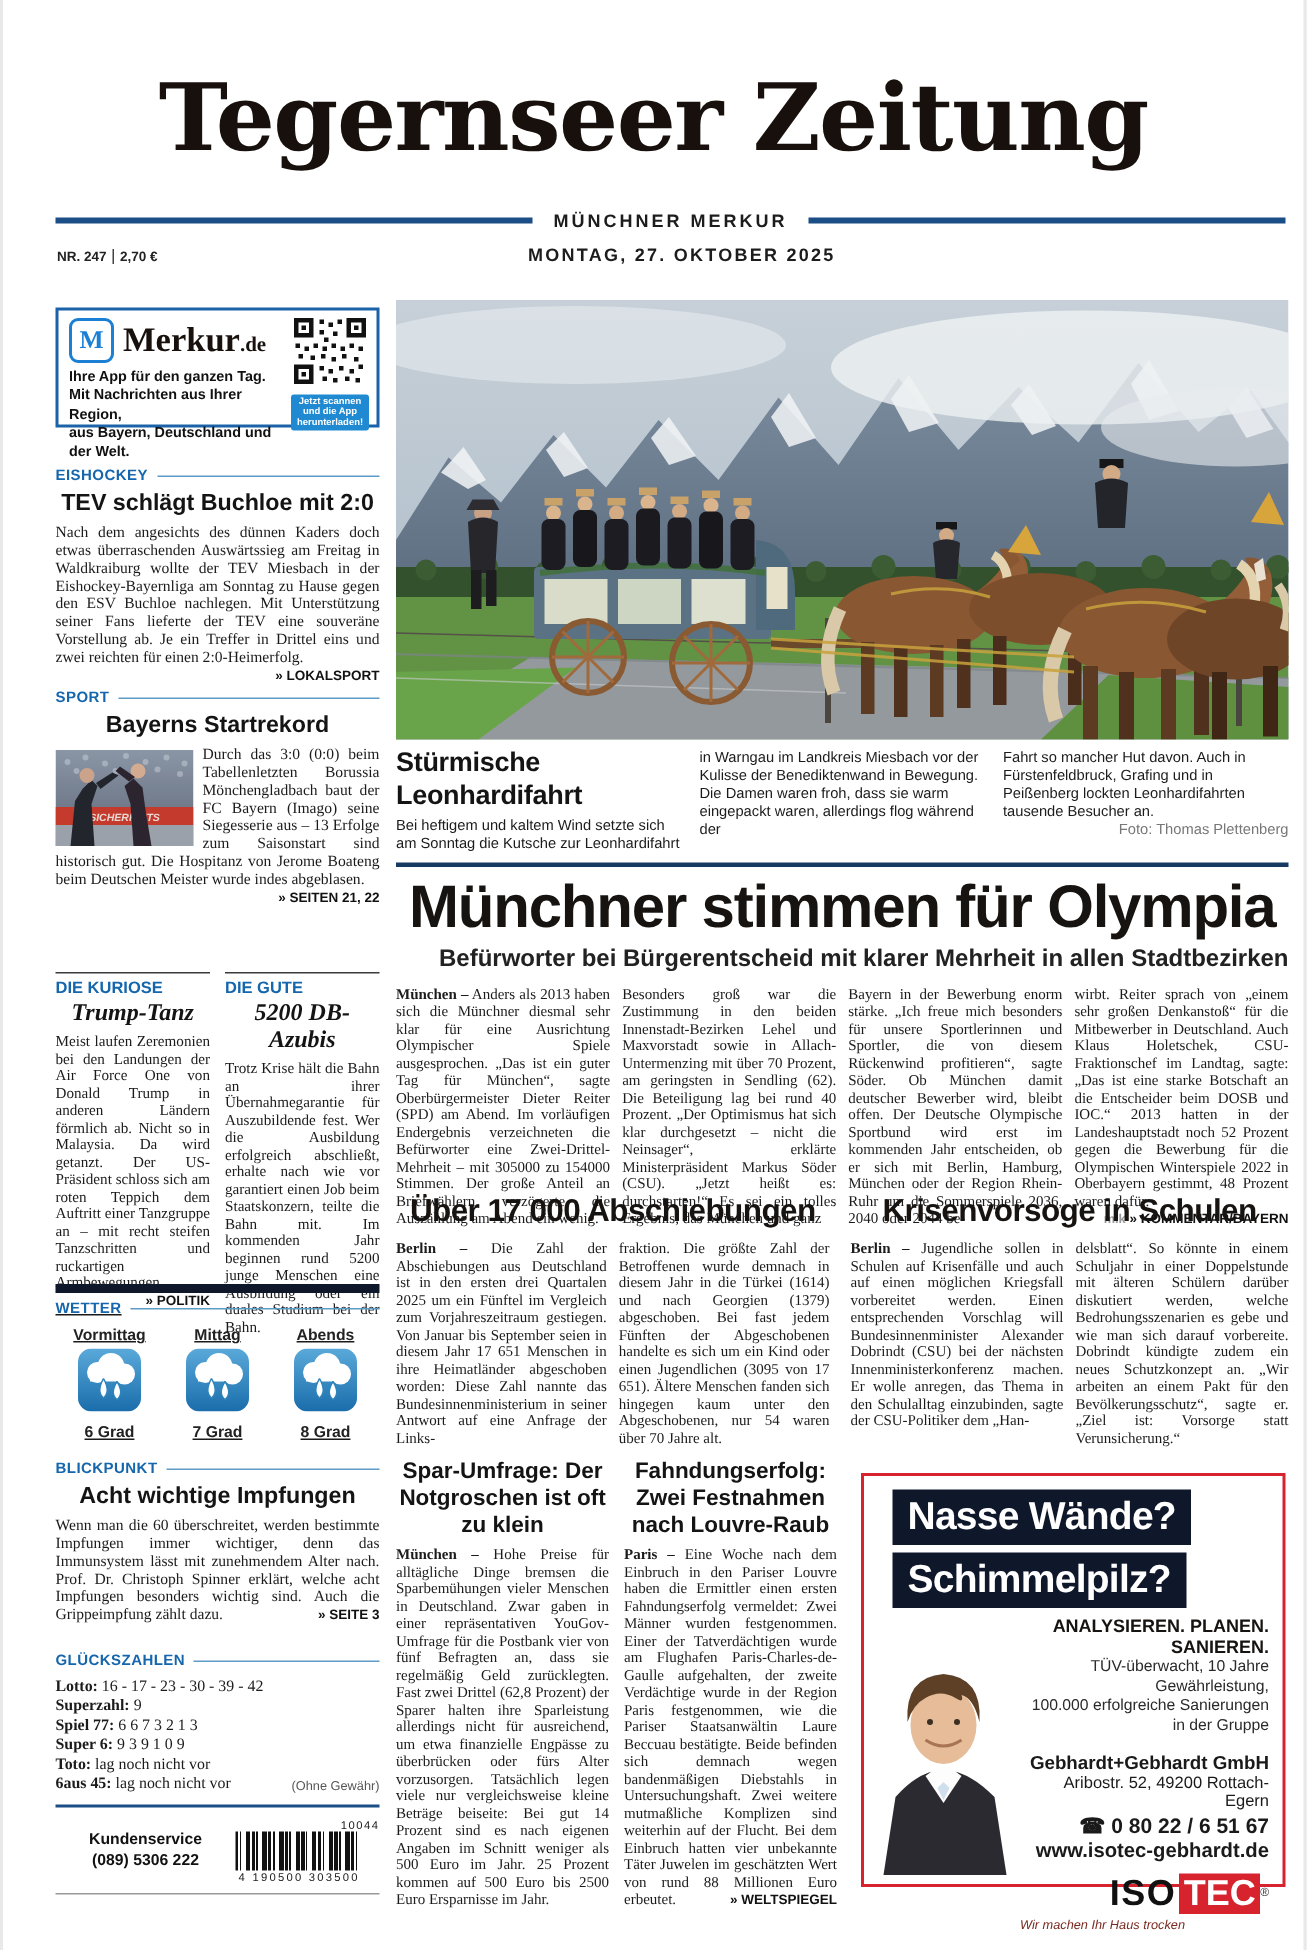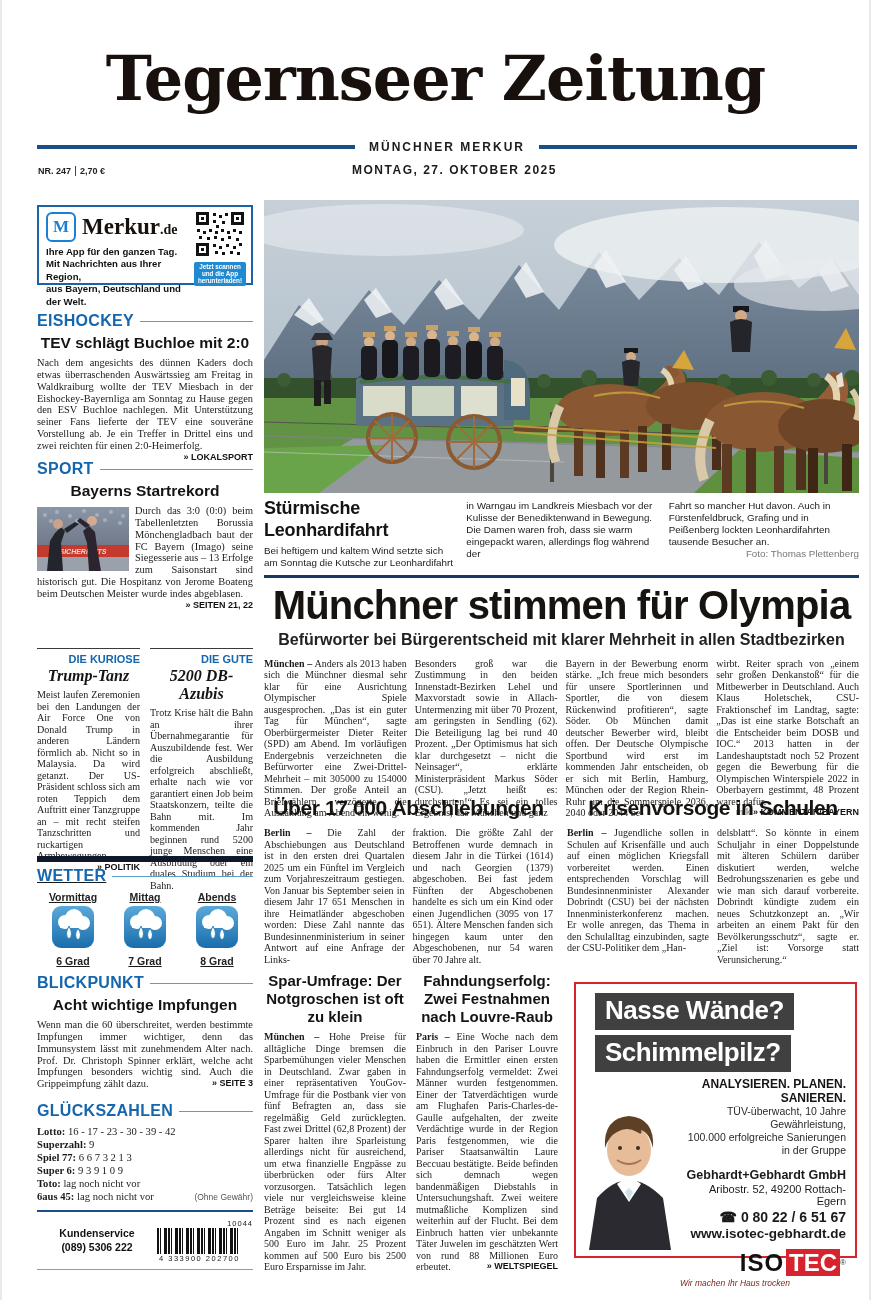--- a/index.html
+++ b/index.html
@@ -15,21 +15,21 @@
   #issue-date{position:absolute;left:0;top:163px;width:100%;text-align:center;
     font-weight:bold;font-size:12px;letter-spacing:1.5px;color:#1c1c1c;padding-left:19px;}
   #issue-no{position:absolute;left:36px;top:166px;font-size:9px;font-weight:bold;color:#222;}
   #issue-no .sep{display:inline-block;width:1px;height:10px;background:#444;margin:0 4px;vertical-align:-2px;}
   
   #sidebar{position:absolute;left:35px;top:202px;width:216px;}
   #maincol{position:absolute;left:262px;top:200px;width:595px;}
   .abs{position:absolute;}
   
   .sec-head{display:flex;align-items:center;gap:6px;margin-bottom:4px;}
-  .sec-head span{font-weight:bold;font-size:16px;color:#1566ac;letter-spacing:.3px;}
+  .sec-head span{font-weight:bold;font-size:10px;color:#1566ac;letter-spacing:.3px;}
   .sec-head i{flex:1;height:1px;background:#5e9cc8;}
   .side-title{font-weight:bold;font-size:15.5px;text-align:center;color:#141414;margin:3px 0 5px;}
   .body-text{font-family:"Liberation Serif",serif;font-size:10.4px;line-height:1.14;
     text-align:justify;color:#1b1b1b;}
   .jump{float:right;font-family:"Liberation Sans",sans-serif;font-weight:bold;font-size:9px;color:#111;}
   .dateline{font-weight:bold;}
   .hr-thin{border:0;border-top:1px solid #3a3a3a;margin:0;}
   
   #merkur-ad{position:relative;border:2px solid #1b62a8;height:80px;padding:5px 7px;box-sizing:border-box;}
   .mk-row{display:flex;align-items:center;gap:6px;}
@@ -40,21 +40,21 @@
   .mk-name small{font-size:14px;}
   .mk-lines{font-weight:bold;font-size:9.6px;line-height:1.3;margin-top:4px;color:#111;}
   #qr-wrap{position:absolute;right:5px;top:4px;width:52px;text-align:center;}
   #qr-badge{margin-top:1px;background:#1f8ad2;color:#fff;font-weight:bold;font-size:6.3px;line-height:1.15;
     padding:1px 1px;border-radius:2px;}
   
   #sport-photo{float:left;width:92px;height:64px;margin:2px 6px 2px 0;}
   
   .two-col{display:flex;gap:10px;margin-top:0;}
   .half{flex:1;border-top:1px solid #3a3a3a;padding-top:4px;}
-  .mini-head{text-align:right;font-weight:bold;font-size:11px;color:#1566ac;margin-bottom:2px;}
+  .mini-head{text-align:left;font-weight:bold;font-size:11px;color:#1566ac;margin-bottom:2px;}
   .mini-title{text-align:center;font-family:"Liberation Serif",serif;font-style:italic;
     font-weight:bold;font-size:16px;margin-bottom:4px;color:#141414;}
   .half .body-text{font-size:10.1px;}
   
   .wx-row{display:flex;justify-content:space-between;padding:2px 6px 0;}
   .wx{width:60px;text-align:center;}
   .wx .lbl,.wx .tmp{font-weight:bold;font-size:10.5px;color:#222;}
   .wx svg{margin:3px 0;}
   
   .lotto-row{font-family:"Liberation Serif",serif;font-size:10.6px;line-height:1.22;color:#1b1b1b;}
@@ -68,34 +68,34 @@
   #barcode .num-top{position:absolute;right:0;top:0;font-size:7.5px;letter-spacing:1px;}
   #barcode .num-bot{position:absolute;left:2px;bottom:0;font-size:7.5px;letter-spacing:1.5px;}
   
   #main-photo{width:595px;height:293px;display:block;}
   #caption{margin-top:5px;display:flex;gap:12px;}
   #caption .cap-col{flex:1;font-size:9.8px;line-height:1.22;color:#1b1b1b;}
   #cap-title{font-weight:bold;font-size:18px;color:#141414;margin-bottom:3px;letter-spacing:-.2px;}
   .credit{color:#777;}
   #navy-rule{height:3px;background:#173a63;margin-top:6px;}
   #headline{ text-align:center;font-weight:bold;font-size:40px;letter-spacing:-.8px;color:#171310;margin-top:6px;line-height:1.05;}
-  #subhead{text-align:center;font-weight:bold;font-size:16px;color:#222;margin-top:5px;}
+  #subhead{text-align:right;font-weight:bold;font-size:16px;color:#222;margin-top:5px;}
   .col-row{display:flex;gap:8px;margin-top:9px;}
   .col-row .acol{flex:1;}
   .main-body{font-family:"Liberation Serif",serif;font-size:10px;line-height:1.15;text-align:justify;color:#1b1b1b;}
   .byline{color:#999;font-size:8.5px;font-family:"Liberation Sans",sans-serif;}
   
   .sub-art{position:absolute;top:596px;}
   .sub-headline{text-align:center;font-weight:bold;font-size:21px;letter-spacing:-.4px;color:#171310;margin-bottom:7px;}
   
   .mini-art-title{text-align:center;font-weight:bold;font-size:15px;line-height:1.2;color:#141414;margin-bottom:5px;}
   
   #isotec{position:absolute;left:310px;top:10px;width:283px;height:276px;border:2px solid #d6232e;
     box-sizing:border-box;background:#fff;padding:9px 9px 6px;}
-  .red-banner{display:table;background:#404040;color:#fff;font-weight:bold;font-size:26px;
+  .red-banner{display:table;background:#0f172a;color:#fff;font-weight:bold;font-size:26px;
     padding:2px 10px 4px;margin:0 0 5px 10px;letter-spacing:-.5px;}
   .iso-right{text-align:right;margin-left:95px;}
   .iso-tag{font-weight:bold;font-size:12px;color:#171310;margin-top:4px;}
   .iso-sub{font-size:10.5px;color:#2a2a2a;line-height:1.25;}
   .iso-co{font-weight:bold;font-size:12.5px;margin-top:10px;}
   .iso-addr{font-size:11px;margin-top:1px;}
   .iso-phone{font-weight:bold;font-size:14px;margin-top:2px;}
   .iso-web{font-weight:bold;font-size:13.5px;margin-top:1px;}
   #iso-logo{margin-top:8px;text-align:right;}
   #iso-logo .iso{font-weight:bold;font-size:24px;color:#111;letter-spacing:1px;}
@@ -339,21 +339,21 @@
         <div class="lotto-row"><span class="lotto-note">(Ohne Gewähr)</span><b>6aus 45:</b> <span>lag noch nicht vor</span></div>
       </div>
       <div id="service-row">
         <div id="service-txt">
           <div>Kundenservice</div>
           <div>(089) 5306 222</div>
         </div>
         <div id="barcode">
           <div class="num-top">10044</div>
           <div class="bars"></div>
-          <div class="num-bot">4 333900 202700</div>
+          <div class="num-bot">4 190500 303500</div>
         </div>
       </div>
       <hr class="hr-thin" style="margin-top:6px;border-color:#999;">
     </div>
   </div>
 
   <div id="maincol">
 
     <svg id="main-photo" viewBox="0 0 595 293" preserveAspectRatio="none">
       <defs>

